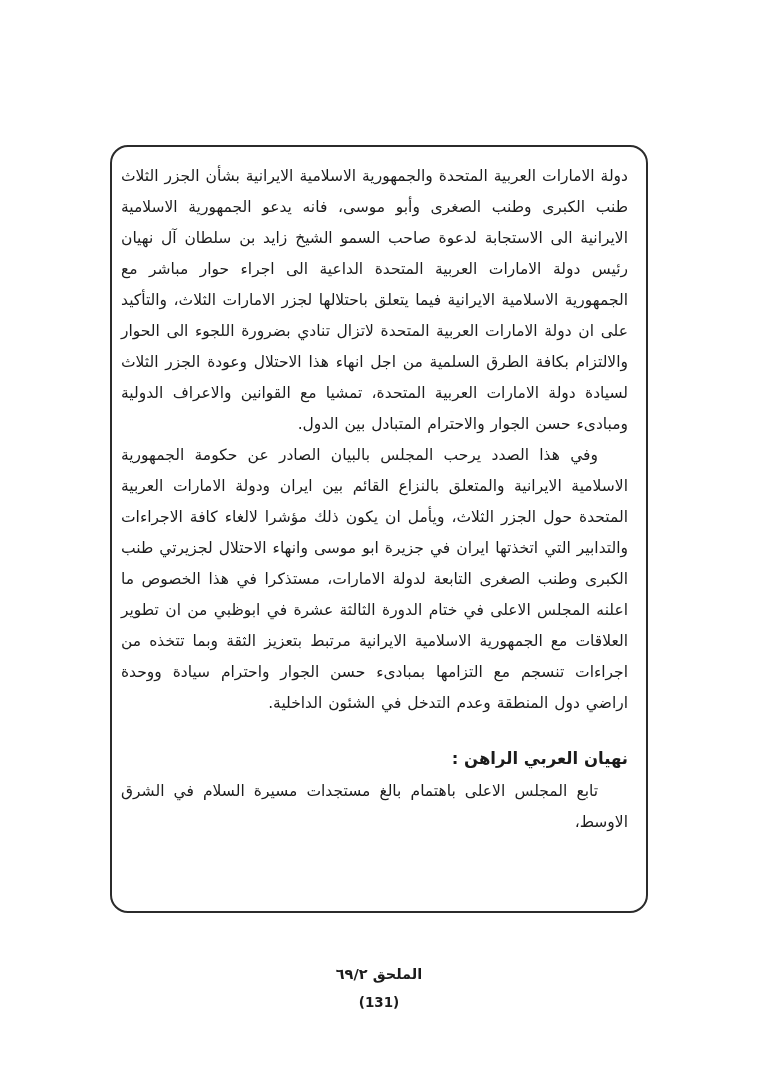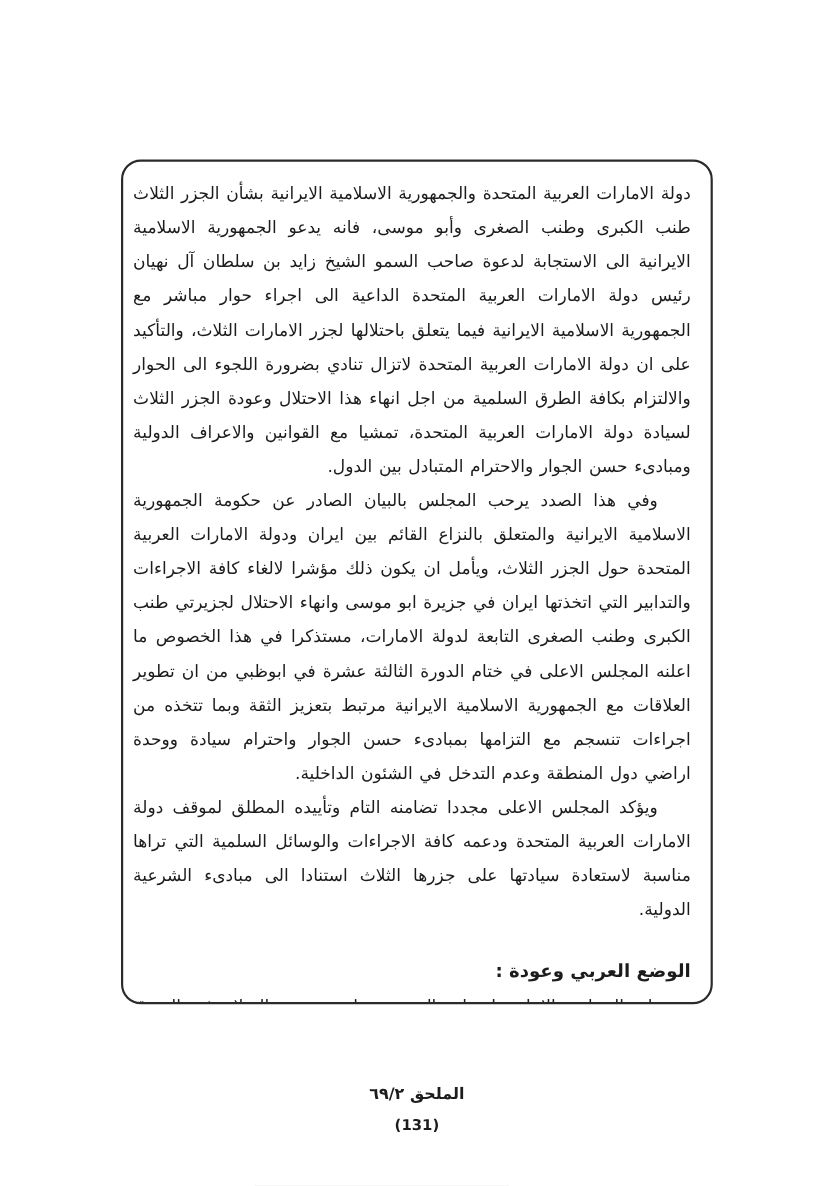--- a/index.html
+++ b/index.html
@@ -44,21 +44,21 @@
   }
   .section-heading {
     margin: 24px 0 2px 0;
     font-size: 16.5px;
     font-weight: bold;
     line-height: 31px;
   }
   .footer {
     position: absolute;
     left: 0;
-    top: 984px;
+    top: 963px;
     width: 100%;
     text-align: center;
     direction: rtl;
   }
   .appendix-label {
     font-size: 14.5px;
     font-weight: bold;
     line-height: 22px;
   }
   .page-number {
@@ -69,22 +69,21 @@
   }
 </style>
 </head>
 <body>
 
 <div class="page">
 
   <div class="doc-box">
     <p class="para">دولة الامارات العربية المتحدة والجمهورية الاسلامية الايرانية بشأن الجزر الثلاث طنب الكبرى وطنب الصغرى وأبو موسى، فانه يدعو الجمهورية الاسلامية الايرانية الى الاستجابة لدعوة صاحب السمو الشيخ زايد بن سلطان آل نهيان رئيس دولة الامارات العربية المتحدة الداعية الى اجراء حوار مباشر مع الجمهورية الاسلامية الايرانية فيما يتعلق باحتلالها لجزر الامارات الثلاث، والتأكيد على ان دولة الامارات العربية المتحدة لاتزال تنادي بضرورة اللجوء الى الحوار والالتزام بكافة الطرق السلمية من اجل انهاء هذا الاحتلال وعودة الجزر الثلاث لسيادة دولة الامارات العربية المتحدة، تمشيا مع القوانين والاعراف الدولية ومبادىء حسن الجوار والاحترام المتبادل بين الدول.</p>
     <p class="para indent">وفي هذا الصدد يرحب المجلس بالبيان الصادر عن حكومة الجمهورية الاسلامية الايرانية والمتعلق بالنزاع القائم بين ايران ودولة الامارات العربية المتحدة حول الجزر الثلاث، ويأمل ان يكون ذلك مؤشرا لالغاء كافة الاجراءات والتدابير التي اتخذتها ايران في جزيرة ابو موسى وانهاء الاحتلال لجزيرتي طنب الكبرى وطنب الصغرى التابعة لدولة الامارات، مستذكرا في هذا الخصوص ما اعلنه المجلس الاعلى في ختام الدورة الثالثة عشرة في ابوظبي من ان تطوير العلاقات مع الجمهورية الاسلامية الايرانية مرتبط بتعزيز الثقة وبما تتخذه من اجراءات تنسجم مع التزامها بمبادىء حسن الجوار واحترام سيادة ووحدة اراضي دول المنطقة وعدم التدخل في الشئون الداخلية.</p>
-    <p class="para indent">ويؤكد المجلس الاعلى مجددا تضامنه التام وتأييده المطلق لموقف دولة الامارات العربية المتحدة ودعمه كافة الاجراءات والوسائل السلمية التي تراها مناسبة لاستعادة سيادتها على جزرها الثلاث استنادا الى مبادىء الشرعية الدولية.</p>
-    <h2 class="section-heading">الوضع العربي وعودة :</h2>
+    <h2 class="section-heading">نهيان العربي الراهن :</h2>
     <p class="para indent">تابع المجلس الاعلى باهتمام بالغ مستجدات مسيرة السلام في الشرق الاوسط،</p>
   </div>
 
   <div class="footer">
     <div class="appendix-label">الملحق ٦٩/٢</div>
     <div class="page-number">(131)</div>
   </div>
 
 </div>
 

